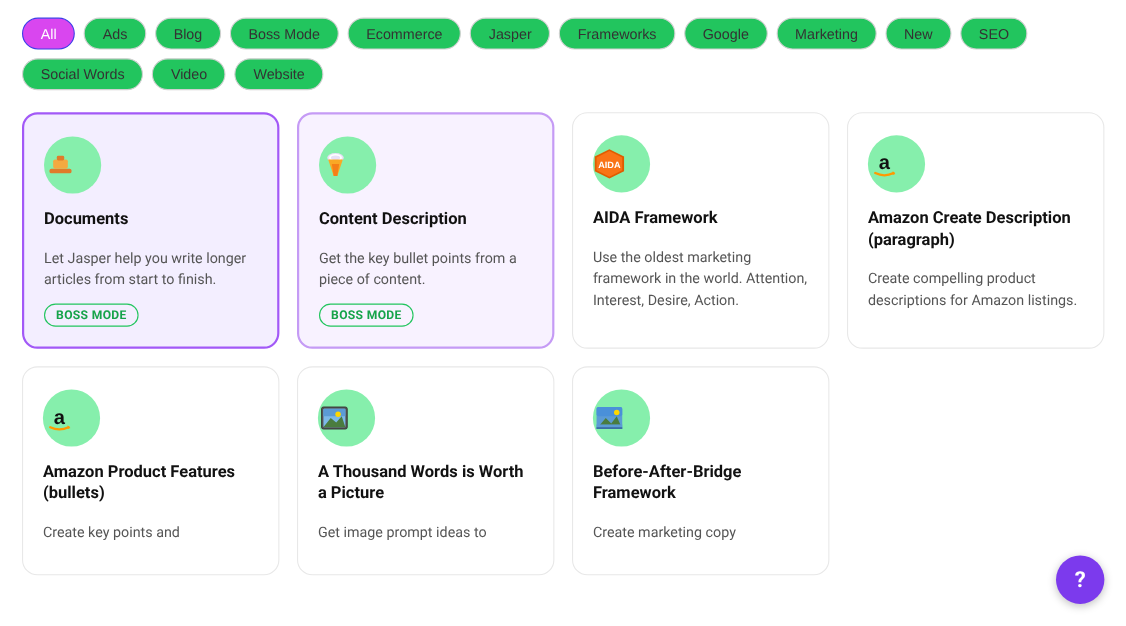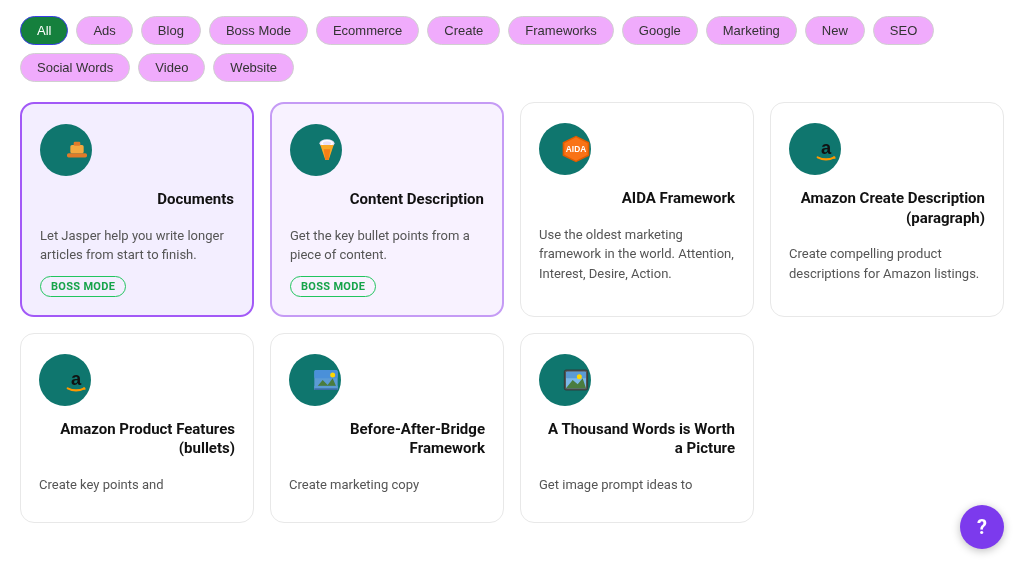--- a/index.html
+++ b/index.html
@@ -17,29 +17,29 @@
     .filter-bar {
       display: flex;
       flex-wrap: wrap;
       gap: 8px;
       margin-bottom: 20px;
     }
     .filter-tag {
       padding: 6px 16px;
       border-radius: 20px;
       border: 1.5px solid #d0d0d0;
-      background: #f0abfc;
+      background: #22c55e;
       font-size: 13px;
       color: #333;
       cursor: pointer;
       white-space: nowrap;
       font-weight: 500;
     }
     .filter-tag.active {
-      background: #15803d;
+      background: #d946ef;
       color: #fff;
       border-color: #3b3fe8;
     }
 
     
     .cards-grid {
       display: grid;
       grid-template-columns: repeat(4, 1fr);
       gap: 16px;
     }
@@ -58,35 +58,34 @@
     }
     .card.highlight-light {
       background: #f8f2ff;
       border: 2px solid #c59bf5;
     }
 
     .card-icon-wrap {
       width: 52px;
       height: 52px;
       border-radius: 50%;
-      background: #0f766e;
+      background: #86efac;
       display: flex;
       align-items: center;
-      justify-content: flex-end;
+      justify-content: flex-start;
       margin-bottom: 14px;
       font-size: 26px;
     }
 
     .card-title {
       font-size: 15px;
       font-weight: 700;
       color: #111;
       margin-bottom: 8px;
       line-height: 1.3;
-      text-align: right;
     }
 
     .card-desc {
       font-size: 13px;
       color: #555;
       line-height: 1.5;
       margin-bottom: 10px;
       margin-top: 16px;
     }
 
@@ -131,21 +130,21 @@
   </style>
 </head>
 <body>
 
 <div class="filter-bar">
 <button class="filter-tag active">All</button>
     <button class="filter-tag">Ads</button>
     <button class="filter-tag">Blog</button>
     <button class="filter-tag">Boss Mode</button>
     <button class="filter-tag">Ecommerce</button>
-    <button class="filter-tag">Create</button>
+    <button class="filter-tag">Jasper</button>
     <button class="filter-tag">Frameworks</button>
     <button class="filter-tag">Google</button>
     <button class="filter-tag">Marketing</button>
     <button class="filter-tag">New</button>
     <button class="filter-tag">SEO</button>
     <button class="filter-tag">Social Words</button>
     <button class="filter-tag">Video</button>
     <button class="filter-tag">Website</button>
   </div>
 
@@ -195,39 +194,39 @@
         <path d="M8,28 Q18,33 28,28" stroke="#f90" stroke-width="2.5" fill="none" stroke-linecap="round"></path>
         <polygon points="27,26 30,29 27,30" fill="#f90"></polygon>
       </svg>
       </div>
       <div class="card-title">Amazon Product Features (bullets)</div>
       <div class="card-desc">Create key points and</div>
     </div>
     <div class="card ">
       <div class="card-icon-wrap">
         <svg viewBox="0 0 36 36" class="icon-svg" xmlns="http://www.w3.org/2000/svg">
+        <rect x="4" y="6" width="28" height="24" rx="2" fill="#555" stroke="#333" stroke-width="1"></rect>
+        <rect x="6" y="8" width="24" height="20" rx="1" fill="#7cb9e8"></rect>
+        <rect x="6" y="8" width="24" height="8" rx="1" fill="#5b9bd5"></rect>
+        <circle cx="22" cy="14" r="3" fill="#ffd700"></circle>
+        <polygon points="6,28 14,18 20,23 26,16 30,28" fill="#4a7c3f"></polygon>
+      </svg>
+      </div>
+      <div class="card-title">A Thousand Words is Worth a Picture</div>
+      <div class="card-desc">Get image prompt ideas to</div>
+    </div>
+    <div class="card ">
+      <div class="card-icon-wrap">
+        <svg viewBox="0 0 36 36" class="icon-svg" xmlns="http://www.w3.org/2000/svg">
         <rect x="4" y="6" width="28" height="24" rx="2" fill="#5b9bd5"></rect>
         <rect x="4" y="6" width="28" height="10" rx="2" fill="#4a90d9"></rect>
         <polygon points="4,30 14,18 20,24 26,16 32,30" fill="#4a7c3f"></polygon>
         <rect x="4" y="25" width="28" height="5" rx="0" fill="#5b9bd5"></rect>
         <circle cx="26" cy="12" r="3" fill="#ffd700"></circle>
         <rect x="4" y="28" width="28" height="2" fill="#3a6ea5"></rect>
       </svg>
       </div>
       <div class="card-title">Before-After-Bridge Framework</div>
       <div class="card-desc">Create marketing copy</div>
     </div>
-    <div class="card ">
-      <div class="card-icon-wrap">
-        <svg viewBox="0 0 36 36" class="icon-svg" xmlns="http://www.w3.org/2000/svg">
-        <rect x="4" y="6" width="28" height="24" rx="2" fill="#555" stroke="#333" stroke-width="1"></rect>
-        <rect x="6" y="8" width="24" height="20" rx="1" fill="#7cb9e8"></rect>
-        <rect x="6" y="8" width="24" height="8" rx="1" fill="#5b9bd5"></rect>
-        <circle cx="22" cy="14" r="3" fill="#ffd700"></circle>
-        <polygon points="6,28 14,18 20,23 26,16 30,28" fill="#4a7c3f"></polygon>
-      </svg>
-      </div>
-      <div class="card-title">A Thousand Words is Worth a Picture</div>
-      <div class="card-desc">Get image prompt ideas to</div>
-    </div>
   </div>
 
 <div class="help-btn">?</div>
 
 </body></html>

